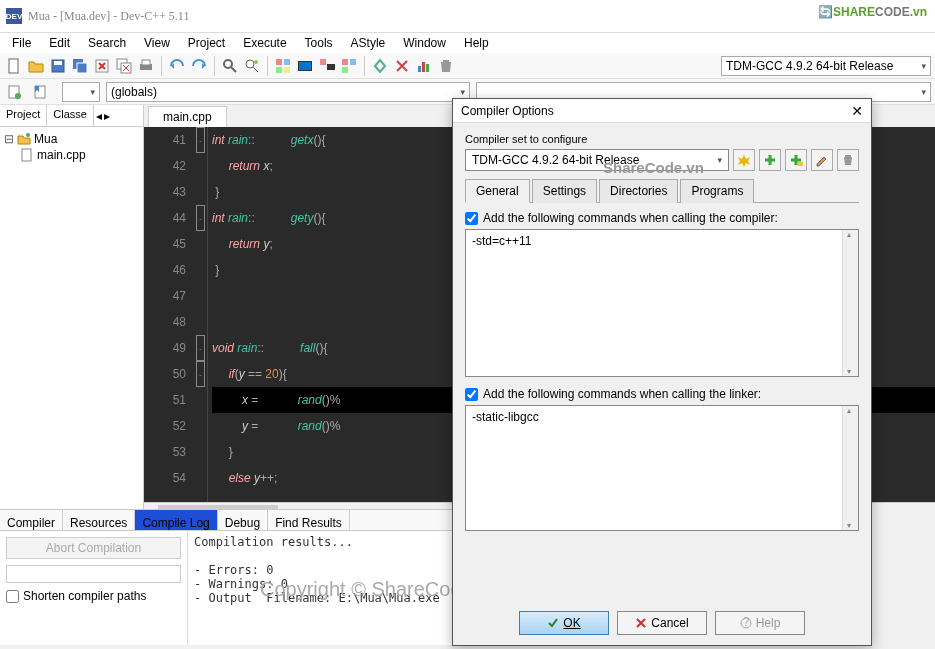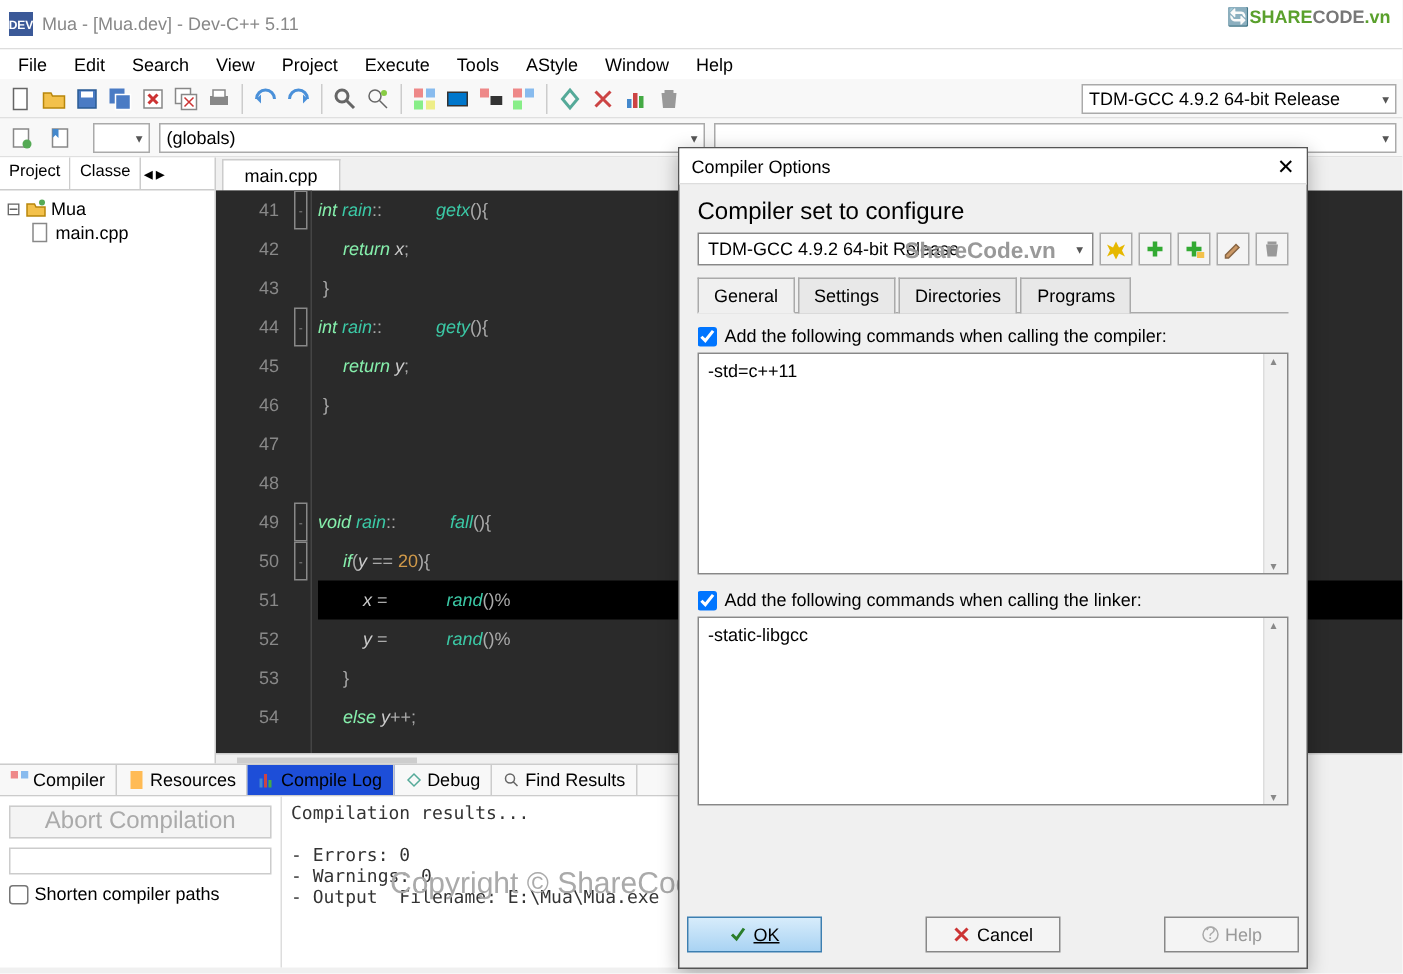--- a/index.html
+++ b/index.html
@@ -1,21 +1,21 @@
 <!DOCTYPE html>
 <html><head>
 <meta charset="utf-8">
 <style>
 * { box-sizing: border-box; margin: 0; padding: 0; font-family: "Segoe UI", Tahoma, sans-serif; font-size: 12px; }
 body { width: 935px; height: 649px; background: #f0f0f0; position: relative; overflow: hidden; }
 
 
 .titlebar { height: 22px; background: #fff; display: flex; align-items: center; padding: 16px 6px; border-bottom: 1px solid #ddd; }
 .titlebar .app-icon { width: 16px; height: 16px; background: #3b5998; margin-right: 6px; display: flex; align-items: center; justify-content: center; color: #fff; font-size: 8px; font-weight: bold; }
-.titlebar .title { color: #888; }
+.titlebar .title { color: #888; font-family: Liberation Serif, serif; }
 .brand { position: absolute; right: 8px; top: 2px; font-weight: bold; font-size: 16px; }
 .brand .sc1 { color: #5aa02c; } .brand .sc2 { color: #777; } .brand .sc3 { color: #5aa02c; font-size: 12px; }
 
 
 .menubar { height: 20px; background: #fff; display: flex; gap: 2px; padding: 0 4px; align-items: center; }
 .menubar span { padding: 2px 8px; cursor: default; }
 
 
 .toolbar { height: 26px; background: #f8f8f8; display: flex; align-items: center; padding: 0 4px; gap: 2px; border-bottom: 1px solid #e0e0e0; }
 .toolbar .sep { width: 1px; height: 20px; background: #ccc; margin: 0 3px; }
@@ -49,63 +49,63 @@
 .ed-tab { padding: 3px 14px; background: #fff; border: 1px solid #ccc; border-bottom: none; font-size: 12px; }
 .editor { flex: 1; background: #2a2a2a; display: flex; font-family: Consolas, monospace; font-size: 20px; overflow: hidden; position: relative; }
 .gutter { width: 50px; background: #2a2a2a; color: #888; text-align: right; padding-right: 8px; }
 .gutter div { height: 26px; line-height: 26px; }
 .fold-col { width: 14px; background: #2a2a2a; border-right: 1px solid #444; }
 .fold-col div { height: 26px; display: flex; align-items: center; justify-content: center; }
 .fold-box { width: 9px; height: 9px; border: 1px solid #888; background: #2a2a2a; font-size: 8px; line-height: 7px; text-align: center; color: #888; }
 .code { flex: 1; color: #ccc; white-space: pre; padding-left: 4px; }
 .code div { height: 26px; line-height: 26px; }
 .code .sel { background: #000; }
-.kw { color: #86efac; font-style: italic; }
+.kw { color: #fca5a5; font-style: italic; }
 .cls { color: #3bc9a6; font-style: italic; }
 .fn { color: #3bc9a6; font-style: italic; margin-left: 36px; }
 .op { color: #aaa; }
 .var { color: #ccc; font-style: italic; }
 .num { color: #d19a4a; }
 .pun { color: #aaa; }
 .hscroll { height: 16px; background: #f0f0f0; border-top: 1px solid #ccc; position: relative; }
 .hscroll .thumb { position: absolute; left: 14px; top: 2px; width: 120px; height: 12px; background: #cdcdcd; }
 .bottom-tabs-strip { position: absolute; left: 0; top: 509px; width: 460px; height: 22px; display: flex; background: #f8f8f8; border-top: 1px solid #ccc; border-bottom: 1px solid #ccc; }
-.btab { padding: 3px 7px; display: flex; align-items: center; gap: 3px; border-right: 1px solid #ccc; font-size: 11px; }
+.btab { padding: 3px 7px; display: flex; align-items: center; gap: 3px; border-right: 1px solid #ccc; font-size: 11px; flex-direction: column; }
 .btab.active { background: #1d4ed8; }
 .btab svg { width: 12px; height: 12px; }
 
 .bottom-body { position: absolute; left: 0; top: 531px; width: 460px; height: 114px; display: flex; background: #fff; }
 .bottom-left { width: 188px; padding: 6px; display: flex; flex-direction: column; gap: 6px; border-right: 1px solid #ddd; }
-.btn-disabled { height: 22px; border: 1px solid #ccc; background: #f4f4f4; color: #aaa; display: flex; align-items: center; justify-content: center; font-size: 16px; }
+.btn-disabled { height: 22px; border: 1px solid #ccc; background: #f4f4f4; color: #aaa; display: flex; align-items: center; justify-content: center; font-size: 12px; }
 .prog { height: 18px; border: 1px solid #ccc; }
 .chk-row { display: flex; align-items: center; gap: 4px; font-size: 11px; }
 .bottom-log { flex: 1; padding: 4px 6px; font-family: Consolas, monospace; font-size: 12px; color: #333; white-space: pre; overflow: hidden; }
 
 
 .dialog { position: absolute; left: 452px; top: 98px; width: 420px; height: 548px; background: #f0f0f0; border: 1px solid #555; box-shadow: 0 3px 12px rgba(0,0,0,0.3); display: flex; flex-direction: column; }
 .dlg-title { height: 24px; background: #fff; display: flex; align-items: center; padding: 0 8px; border-bottom: 1px solid #ddd; }
 .dlg-title .x { margin-left: auto; font-size: 14px; cursor: pointer; }
 .dlg-body { flex: 1; padding: 10px 12px; display: flex; flex-direction: column; }
-.dlg-lbl { font-size: 16px; margin-bottom: 4px; }
+.dlg-lbl { font-size: 11px; margin-bottom: 4px; }
 .dlg-row { display: flex; align-items: center; gap: 4px; margin-bottom: 8px; }
 .dlg-combo { flex: 1; height: 22px; border: 1px solid #888; background: #fff; display: flex; align-items: center; padding: 0 6px; }
 .ibtn { width: 22px; height: 22px; border: 1px solid #aaa; background: #f4f4f4; display: flex; align-items: center; justify-content: center; cursor: pointer; }
 .watermark { position: absolute; color: #999; font-weight: bold; pointer-events: none; }
 .dlg-tabs { display: flex; border-bottom: 1px solid #aaa; margin-bottom: 8px; }
 .dlg-tab { padding: 4px 10px; border: 1px solid #aaa; border-bottom: none; background: #e8e8e8; margin-right: 2px; margin-bottom: -1px; }
 .dlg-tab.active { background: #f0f0f0; border-bottom: 1px solid #f0f0f0; }
 .chk { display: flex; align-items: center; gap: 5px; margin-bottom: 4px; }
 .chk input { width: 13px; height: 13px; }
 .txtarea { width: 100%; border: 1px solid #888; background: #fff; padding: 4px 6px; font-size: 12px; resize: none; position: relative; }
 .txt1 { height: 148px; }
 .txt2 { height: 126px; }
 .txtarea .sbar { position: absolute; right: 0; top: 0; bottom: 0; width: 16px; background: #f0f0f0; border-left: 1px solid #ddd; }
 .txtarea .sbar::before { content: "▴"; position: absolute; top: 0; left: 4px; font-size: 8px; color: #888; }
 .txtarea .sbar::after { content: "▾"; position: absolute; bottom: 0; left: 4px; font-size: 8px; color: #888; }
-.dlg-buttons { display: flex; gap: 8px; justify-content: space-between; padding: 10px 5px; }
+.dlg-buttons { display: flex; gap: 8px; justify-content: center; padding: 10px 5px; }
 .dbtn { width: 90px; height: 24px; border: 1px solid #888; display: flex; align-items: center; justify-content: center; gap: 4px; cursor: pointer; font-size: 12px; }
 .dbtn.ok { background: linear-gradient(#d7ecfb, #a9d3f3); border-color: #3c7fb1; }
 .dbtn.cancel { background: #f4f4f4; }
 .dbtn.help { background: #f4f4f4; color: #999; }
 .underline { text-decoration: underline; }
 
 .copyright-wm { position: absolute; left: 260px; top: 578px; color: #aaa; font-size: 20px; font-weight: 500; pointer-events: none; }
 </style>
 </head>
 <body>

